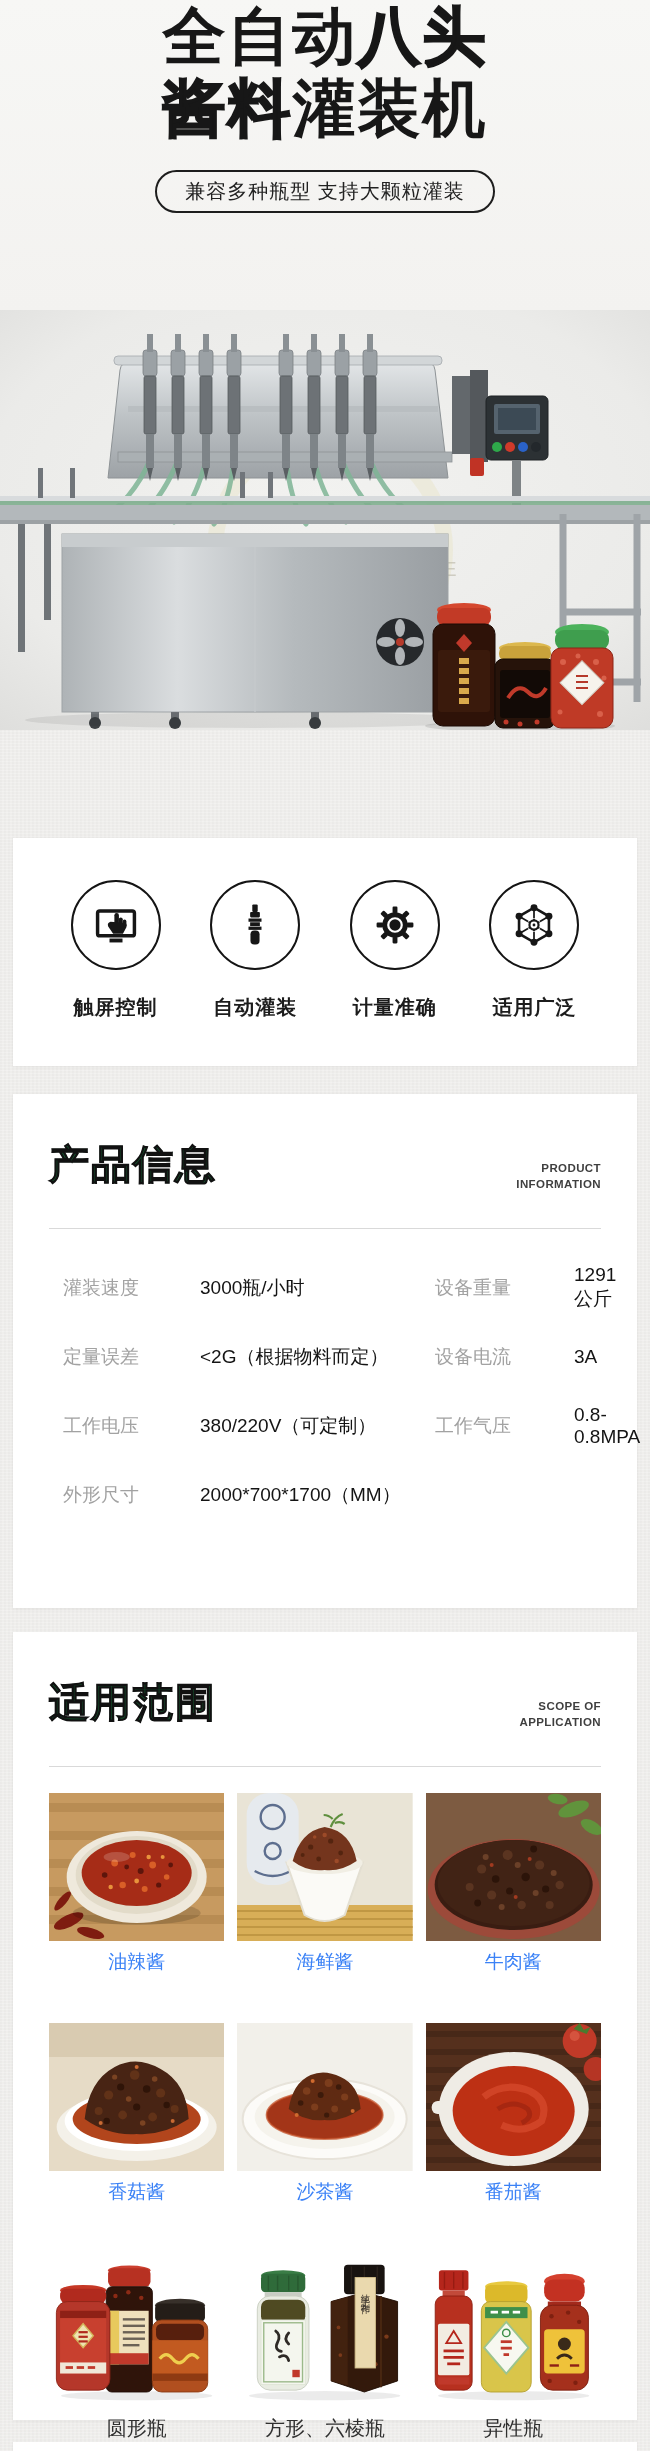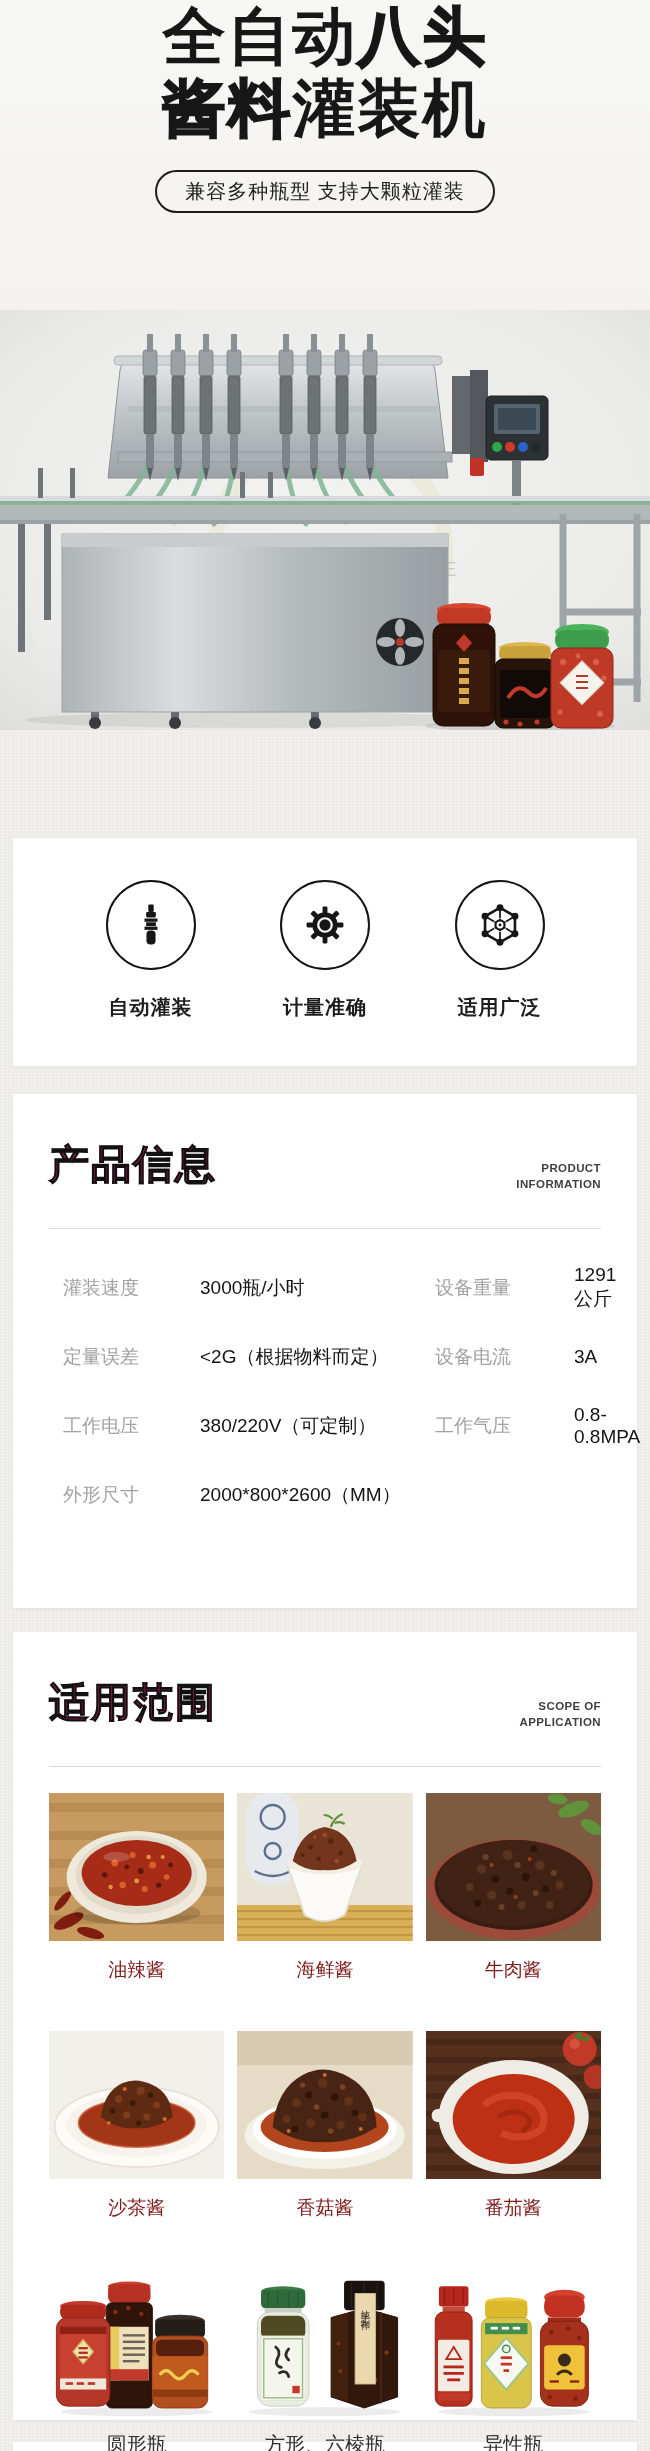--- a/index.html
+++ b/index.html
@@ -27,32 +27,32 @@
   .feature{width:134px;text-align:center;}
   .feat-circle{width:86px;height:86px;border:2.5px solid #141414;border-radius:50%;
     margin:0 auto;display:flex;align-items:center;justify-content:center;background:#fff;}
   .feat-circle svg{width:52px;height:52px;}
   .feat-label{margin-top:24px;font-size:20px;color:#1c1c1c;font-weight:600;letter-spacing:1px;}
   .card-info{margin-top:28px;height:514px;}
   .card-scope{margin-top:24px;height:788px;}
   .card-next{margin-top:22px;height:20px;}
   .section-pad{padding:44px 36px 0 36px;}
   .sec-head{display:flex;justify-content:space-between;align-items:flex-end;height:54px;}
-  .sec-title{font-size:40px;font-weight:800;color:#be185d;-webkit-text-stroke:1px #111;letter-spacing:2px;}
+  .sec-title{font-size:40px;font-weight:800;color:#14532d;-webkit-text-stroke:1px #111;letter-spacing:2px;}
   .sec-en{text-align:right;font-size:11.5px;line-height:1.4;font-weight:700;color:#3f3f3f;letter-spacing:.4px;}
   .divider{height:1px;background:#d9d9d9;margin-top:36px;}
   
   .spec-table{margin:24px 0 0 14px;}
   .spec-row{height:69px;display:grid;grid-template-columns:108px 206px 110px 1fr;align-items:center;font-size:19px;gap:29px;}
   .spec-label{color:#a2a2a2;}
   .spec-value{color:#141414;font-weight:400;}
   
   .sauce-grid{margin-top:26px;display:grid;grid-template-columns:1fr 1fr 1fr;column-gap:13px;}
   .sauce-img{width:100%;height:148px;display:block;}
-  .sauce-label{text-align:center;font-size:19px;color:#7f1d1d;margin:16px 0 22px 0;height:26px;line-height:26px;}
+  .sauce-label{text-align:center;font-size:19px;color:#3b82f6;margin:8px 0 22px 0;height:26px;line-height:26px;}
   .bottles-row{margin-top:30px;display:grid;grid-template-columns:1fr 1fr 1fr;column-gap:13px;}
   .bottle-img{width:100%;height:150px;display:block;}
   .bottle-label{text-align:center;font-size:20px;color:#2f2f2f;margin-top:8px;height:26px;line-height:26px;}
 </style>
 </head>
 <body>
 
 <div class="header">
   <div class="h1">
     <div><span>全自动</span><span class="heavy">八头</span></div>
@@ -269,20 +269,35 @@
     </g>
   </g>
 </svg>
 </div>
 
 <div class="card card-features">
   <div class="features-row">
     <div class="feature">
       <div class="feat-circle">
         <svg viewBox="0 0 48 48">
+          <rect x="7" y="11" width="34" height="23" rx="2" fill="none" stroke="#161616" stroke-width="3.2"></rect>
+          <g fill="#161616">
+            <rect x="22.5" y="13" width="4.2" height="12" rx="2"></rect>
+            <rect x="26.6" y="17" width="3.6" height="9" rx="1.8"></rect>
+            <rect x="30.2" y="19" width="3.4" height="7" rx="1.7"></rect>
+            <path d="M19,21 q-3.5,1 -2.2,4.4 l4.6,6.6 h9 l3.2,-6 q1.2,-4 -3,-4 z"></path>
+            <rect x="18" y="36.5" width="12" height="3.6"></rect>
+          </g>
+        </svg>
+      </div>
+      <div class="feat-label">触屏控制</div>
+    </div>
+    <div class="feature">
+      <div class="feat-circle">
+        <svg viewBox="0 0 48 48">
           <g fill="#161616">
             <rect x="21.5" y="5" width="5" height="7" rx="1"></rect>
             <rect x="19.5" y="12" width="9" height="5" rx="1"></rect>
             <rect x="18" y="18" width="12" height="3"></rect>
             <rect x="19.5" y="21.5" width="9" height="3.5"></rect>
             <rect x="18" y="25.5" width="12" height="3"></rect>
             <rect x="19.8" y="29" width="8.4" height="13" rx="3.5"></rect>
           </g>
         </svg>
       </div>
@@ -369,21 +384,21 @@
         <div class="spec-value">3A</div>
       </div>
       <div class="spec-row">
         <div class="spec-label">工作电压</div>
         <div class="spec-value">380/220V（可定制）</div>
         <div class="spec-label">工作气压</div>
         <div class="spec-value">0.8-0.8MPA</div>
       </div>
       <div class="spec-row">
         <div class="spec-label">外形尺寸</div>
-        <div class="spec-value">2000*800*2600（MM）</div>
+        <div class="spec-value">2000*700*1700（MM）</div>
         <div class="spec-label"></div>
         <div class="spec-value"></div>
       </div>
     </div>
   </div>
 </div>
 
 <div class="card card-scope">
   <div class="section-pad">
     <div class="sec-head">
@@ -519,49 +534,20 @@
               <circle cx="66" cy="72" r="2"></circle>
               <circle cx="104" cy="66" r="2"></circle>
               <circle cx="90" cy="104" r="2"></circle>
             </g>
         </svg>
         <div class="sauce-label">牛肉酱</div>
       </div>
     </div>
 
     <div class="sauce-grid">
-      <div>
-        <svg class="sauce-img" viewBox="0 0 176 148" preserveAspectRatio="xMidYMid slice">
-          <rect width="176" height="148" fill="#f2f0ea"></rect>
-          <ellipse cx="88" cy="96" rx="82" ry="40" fill="#fcfbf8" stroke="#e7e3da" stroke-width="2"></ellipse>
-          <ellipse cx="88" cy="94" rx="70" ry="32" fill="#f5f3ec"></ellipse>
-          <ellipse cx="88" cy="92" rx="58" ry="24" fill="#a33518"></ellipse>
-          <ellipse cx="88" cy="92" rx="58" ry="24" fill="none" stroke="#c0491f" stroke-width="2" opacity="0.7"></ellipse>
-          <path d="M52,86 Q56,60 74,52 Q88,46 104,54 Q122,62 124,86 Q106,99 88,97 Q68,99 52,86 Z" fill="#5f2a12"></path>
-          <g fill="#7c3d1c">
-              <circle cx="70" cy="68" r="3.8"></circle>
-              <circle cx="92" cy="60" r="4"></circle>
-              <circle cx="108" cy="74" r="3.6"></circle>
-              <circle cx="78" cy="84" r="3.6"></circle>
-              <circle cx="98" cy="86" r="3.4"></circle>
-            </g>
-          <g fill="#3c1a0a">
-              <circle cx="84" cy="72" r="3"></circle>
-              <circle cx="102" cy="64" r="2.8"></circle>
-              <circle cx="64" cy="80" r="2.8"></circle>
-              <circle cx="90" cy="92" r="2.6"></circle>
-            </g>
-          <g fill="#d06a2e">
-              <circle cx="60" cy="92" r="2"></circle>
-              <circle cx="116" cy="88" r="2"></circle>
-              <circle cx="76" cy="58" r="2"></circle>
-            </g>
-        </svg>
-        <div class="sauce-label">沙茶酱</div>
-      </div>
       <div>
         <svg class="sauce-img" viewBox="0 0 176 148" preserveAspectRatio="xMidYMid slice">
           <rect width="176" height="148" fill="#e6dbc6"></rect>
           <rect width="176" height="34" fill="#d9cbb1"></rect>
           <ellipse cx="88" cy="104" rx="80" ry="34" fill="#f4f1e9"></ellipse>
           <ellipse cx="88" cy="98" rx="72" ry="30" fill="#ffffff"></ellipse>
           <ellipse cx="88" cy="96" rx="64" ry="25" fill="#b2451c"></ellipse>
           <path d="M36,96 Q40,58 66,44 Q88,32 112,46 Q138,60 140,96 Q114,113 88,111 Q60,113 36,96 Z" fill="#482414"></path>
           <g fill="#613218">
               <circle cx="60" cy="72" r="4.6"></circle>
@@ -588,20 +574,49 @@
           <g fill="#c96a33">
               <circle cx="52" cy="100" r="2"></circle>
               <circle cx="124" cy="98" r="2"></circle>
               <circle cx="88" cy="44" r="2"></circle>
             </g>
         </svg>
         <div class="sauce-label">香菇酱</div>
       </div>
       <div>
         <svg class="sauce-img" viewBox="0 0 176 148" preserveAspectRatio="xMidYMid slice">
+          <rect width="176" height="148" fill="#f2f0ea"></rect>
+          <ellipse cx="88" cy="96" rx="82" ry="40" fill="#fcfbf8" stroke="#e7e3da" stroke-width="2"></ellipse>
+          <ellipse cx="88" cy="94" rx="70" ry="32" fill="#f5f3ec"></ellipse>
+          <ellipse cx="88" cy="92" rx="58" ry="24" fill="#a33518"></ellipse>
+          <ellipse cx="88" cy="92" rx="58" ry="24" fill="none" stroke="#c0491f" stroke-width="2" opacity="0.7"></ellipse>
+          <path d="M52,86 Q56,60 74,52 Q88,46 104,54 Q122,62 124,86 Q106,99 88,97 Q68,99 52,86 Z" fill="#5f2a12"></path>
+          <g fill="#7c3d1c">
+              <circle cx="70" cy="68" r="3.8"></circle>
+              <circle cx="92" cy="60" r="4"></circle>
+              <circle cx="108" cy="74" r="3.6"></circle>
+              <circle cx="78" cy="84" r="3.6"></circle>
+              <circle cx="98" cy="86" r="3.4"></circle>
+            </g>
+          <g fill="#3c1a0a">
+              <circle cx="84" cy="72" r="3"></circle>
+              <circle cx="102" cy="64" r="2.8"></circle>
+              <circle cx="64" cy="80" r="2.8"></circle>
+              <circle cx="90" cy="92" r="2.6"></circle>
+            </g>
+          <g fill="#d06a2e">
+              <circle cx="60" cy="92" r="2"></circle>
+              <circle cx="116" cy="88" r="2"></circle>
+              <circle cx="76" cy="58" r="2"></circle>
+            </g>
+        </svg>
+        <div class="sauce-label">沙茶酱</div>
+      </div>
+      <div>
+        <svg class="sauce-img" viewBox="0 0 176 148" preserveAspectRatio="xMidYMid slice">
           <rect width="176" height="148" fill="#55301d"></rect>
           <g fill="#472818">
               <rect y="8" width="176" height="6"></rect>
               <rect y="26" width="176" height="6"></rect>
               <rect y="44" width="176" height="6"></rect>
               <rect y="62" width="176" height="6"></rect>
               <rect y="80" width="176" height="6"></rect>
               <rect y="98" width="176" height="6"></rect>
               <rect y="116" width="176" height="6"></rect>
               <rect y="134" width="176" height="6"></rect>

